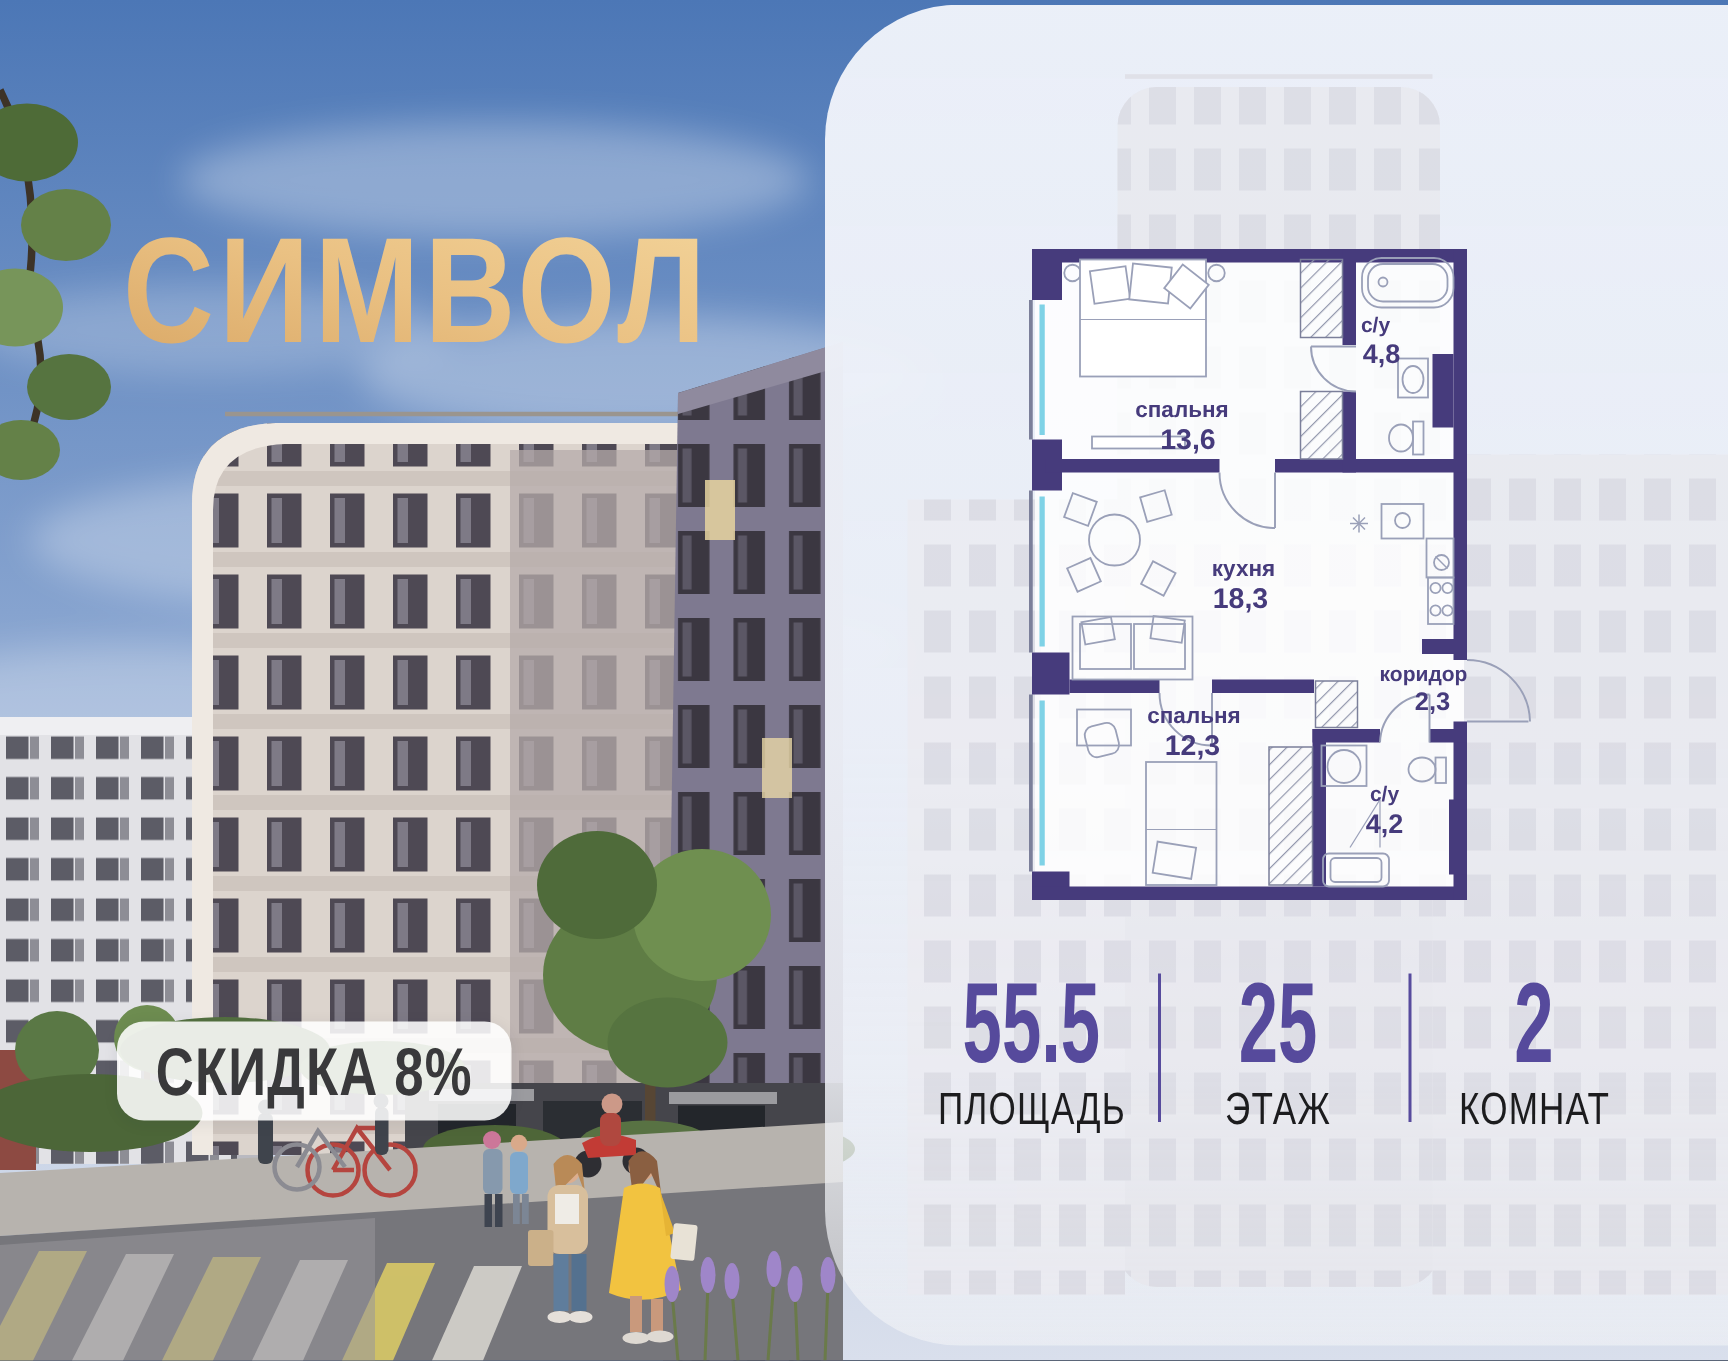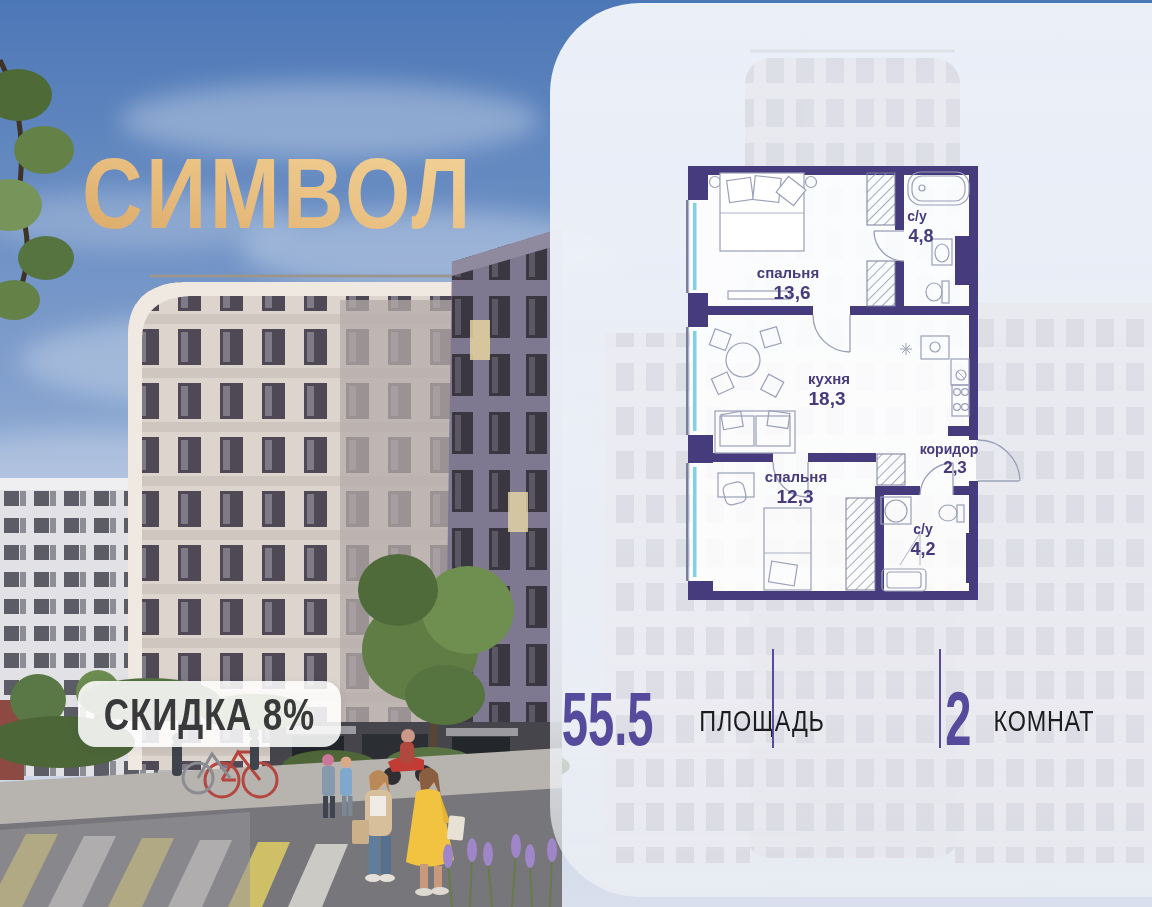--- a/index.html
+++ b/index.html
@@ -29,21 +29,21 @@
       rgba(238,241,248,0.95) 55%,
       rgba(240,242,247,0.86) 80%,
       rgba(245,246,248,0.55) 100%);
     overflow:hidden;
   }
   .ghost-svg{position:absolute;left:0;top:0;}
   .plan-svg{position:absolute;left:118px;top:150px;}
   .stats{position:absolute;left:0;top:0;width:602px;height:894px;pointer-events:none;}
   .stat{
     position:absolute;top:642px;transform:translateX(-50%);
-    display:flex;flex-direction:row;align-items:center;margin-top:36px;
+    display:flex;flex-direction:column;align-items:center;
   }
   .stat-value{
     font-size:76px;font-weight:700;color:#564a9c;line-height:1;
     transform:scaleX(0.62);white-space:nowrap;
   }
   .stat-label{
     margin-top:4px;font-size:30px;font-weight:500;color:#1c1c1e;
     letter-spacing:1px;transform:scaleX(0.78);white-space:nowrap;line-height:1;
   }
   .stat-divider{
@@ -444,20 +444,24 @@
         <text x="255" y="402" font-size="18" font-weight="700">4,2</text>
       </g>
     </svg>
 
     <div class="stats">
       <div class="stat s1">
         <div class="stat-value">55.5</div>
         <div class="stat-label">ПЛОЩАДЬ</div>
       </div>
       <div class="stat-divider d1"></div>
+      <div class="stat s2">
+        <div class="stat-value">25</div>
+        <div class="stat-label">ЭТАЖ</div>
+      </div>
       <div class="stat-divider d2"></div>
       <div class="stat s3">
         <div class="stat-value">2</div>
         <div class="stat-label">КОМНАТ</div>
       </div>
     </div>
   </div>
 </div>
 
 </body></html>

